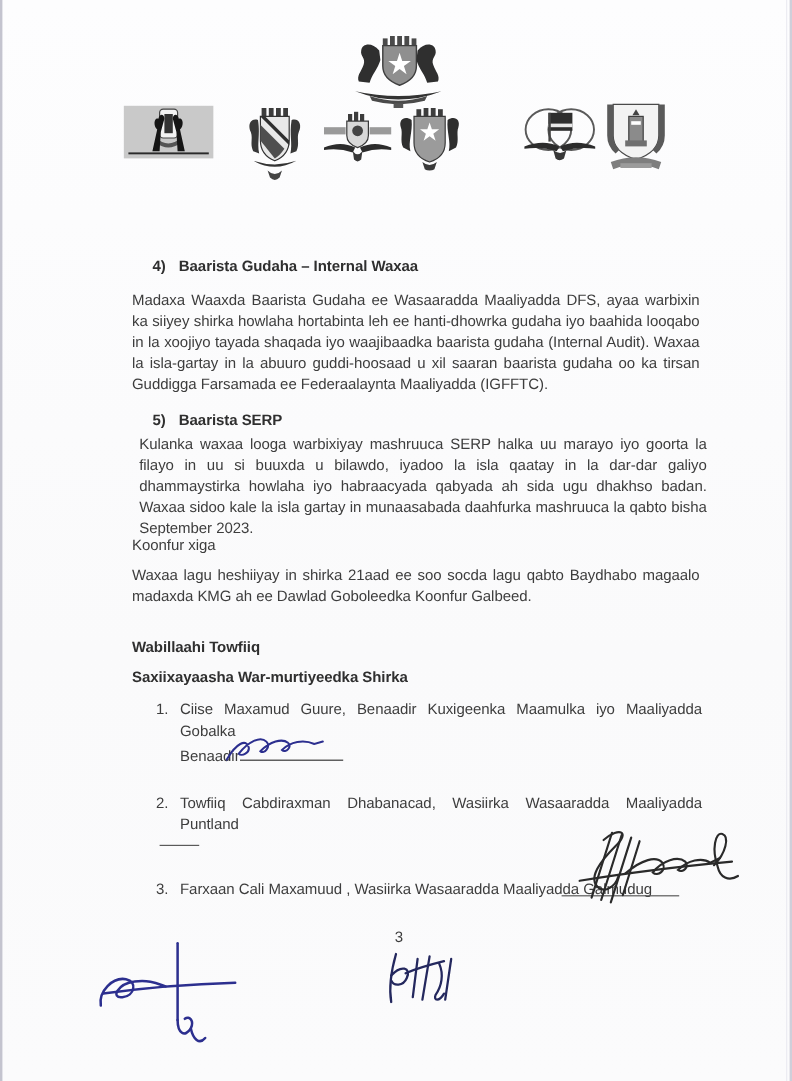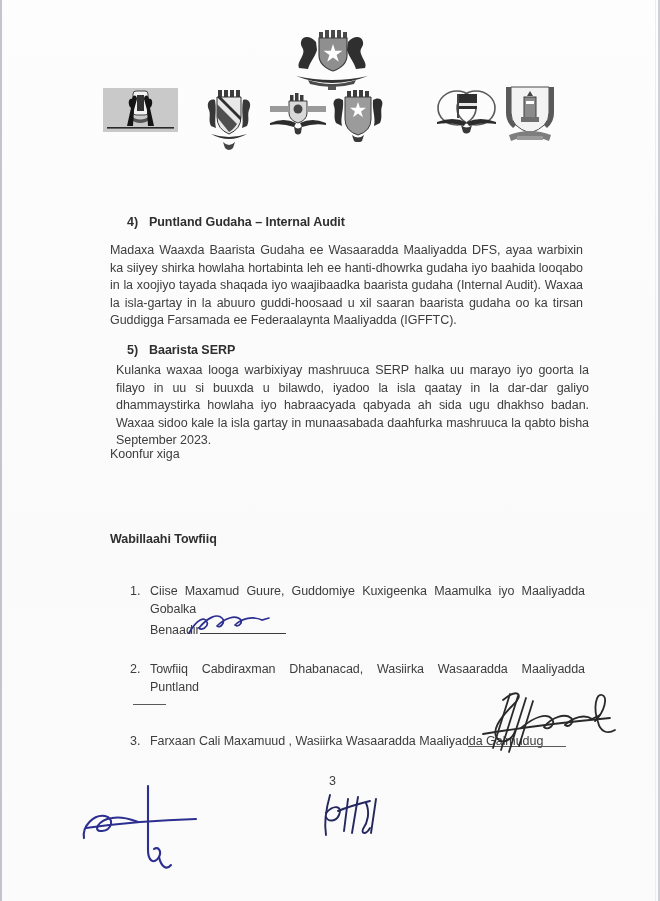--- a/index.html
+++ b/index.html
@@ -124,36 +124,38 @@
     <path d="M44,2 v26 q0,7 -5,12 l3,3 q7,-6 7,-15 v-26 z" fill="#5a5a5a"></path>
     <path d="M25,6 l3,5 h-6 z" fill="#444"></path>
     <rect x="19" y="12" width="12" height="22" fill="#8b8b8b" stroke="#3f3f3f"></rect>
     <rect x="16" y="32" width="18" height="5" fill="#6f6f6f"></rect>
     <rect x="21" y="16" width="8" height="3" fill="#fff"></rect>
     <path d="M4,50 Q25,42 46,50 L44,56 Q25,48 6,56 Z" fill="#7e7e7e"></path>
     <rect x="12" y="51" width="26" height="4" fill="#9b9b9b"></rect>
   </svg>
 
   <div class="abs txt bold" style="left:127px;top:214px">
-    <span class="h-num">4)</span><span>Puntland Gudaha – Internal Audit</span>
+    <span class="h-num">4)</span><span>Baarista Gudaha – Internal Waxaa</span>
   </div>
   <div class="abs txt just" style="left:110px;top:242px;width:473px">Madaxa Waaxda Baarista Gudaha ee Wasaaradda Maaliyadda DFS, ayaa warbixin ka siiyey shirka howlaha hortabinta leh ee hanti-dhowrka gudaha iyo baahida looqabo in la xoojiyo tayada shaqada iyo waajibaadka baarista gudaha (Internal Audit). Waxaa la isla-gartay in la abuuro guddi-hoosaad u xil saaran baarista gudaha oo ka tirsan Guddigga Farsamada ee Federaalaynta Maaliyadda (IGFFTC).</div>
 
   <div class="abs txt bold" style="left:127px;top:342px">
     <span class="h-num">5)</span><span>Baarista SERP</span>
   </div>
   <div class="abs txt just" style="left:116px;top:362px;width:473px">Kulanka waxaa looga warbixiyay mashruuca SERP halka uu marayo iyo goorta la filayo in uu si buuxda u bilawdo, iyadoo la isla qaatay in la dar-dar galiyo dhammaystirka howlaha iyo habraacyada qabyada ah sida ugu dhakhso badan. Waxaa sidoo kale la isla gartay in munaasabada daahfurka mashruuca la qabto bisha September 2023.</div>
 
   <div class="abs txt" style="left:110px;top:446px">Koonfur xiga</div>
+  <div class="abs txt just" style="left:110px;top:471px;width:473px">Waxaa lagu heshiiyay in shirka 21aad ee soo socda lagu qabto Baydhabo magaalo madaxda KMG ah ee Dawlad Goboleedka Koonfur Galbeed.</div>
 
   <div class="abs txt bold" style="left:110px;top:531px">Wabillaahi Towfiiq</div>
+  <div class="abs txt bold" style="left:110px;top:556px">Saxiixayaasha War-murtiyeedka Shirka</div>
 
   <div class="abs txt li-row just" style="left:130px;top:583px;width:455px">
     <span class="li-num">1.</span>
-    <span class="li-text">Ciise Maxamud Guure, Guddomiye Kuxigeenka Maamulka iyo Maaliyadda Gobalka</span>
+    <span class="li-text">Ciise Maxamud Guure, Benaadir Kuxigeenka Maamulka iyo Maaliyadda Gobalka</span>
   </div>
   <div class="abs txt" style="left:150px;top:621px">
     <span>Benaadir</span><span class="underline-slot" style="width:86px"></span>
   </div>
   <svg class="abs" style="left:186px;top:608px" width="86" height="32" viewBox="0 0 86 32">
     <path d="M3,25 C11,11 19,8 21,14 C23,19 15,23 13,20 C21,10 31,5 36,10 C40,14 34,21 31,18 C39,10 49,7 54,11 C58,14 52,20 49,17 C56,10 67,8 76,12 L83,10" fill="none" stroke="#2c2f8f" stroke-width="1.7" stroke-linecap="round"></path>
   </svg>
 
   <div class="abs txt li-row just" style="left:130px;top:661px;width:455px">
     <span class="li-num">2.</span>

